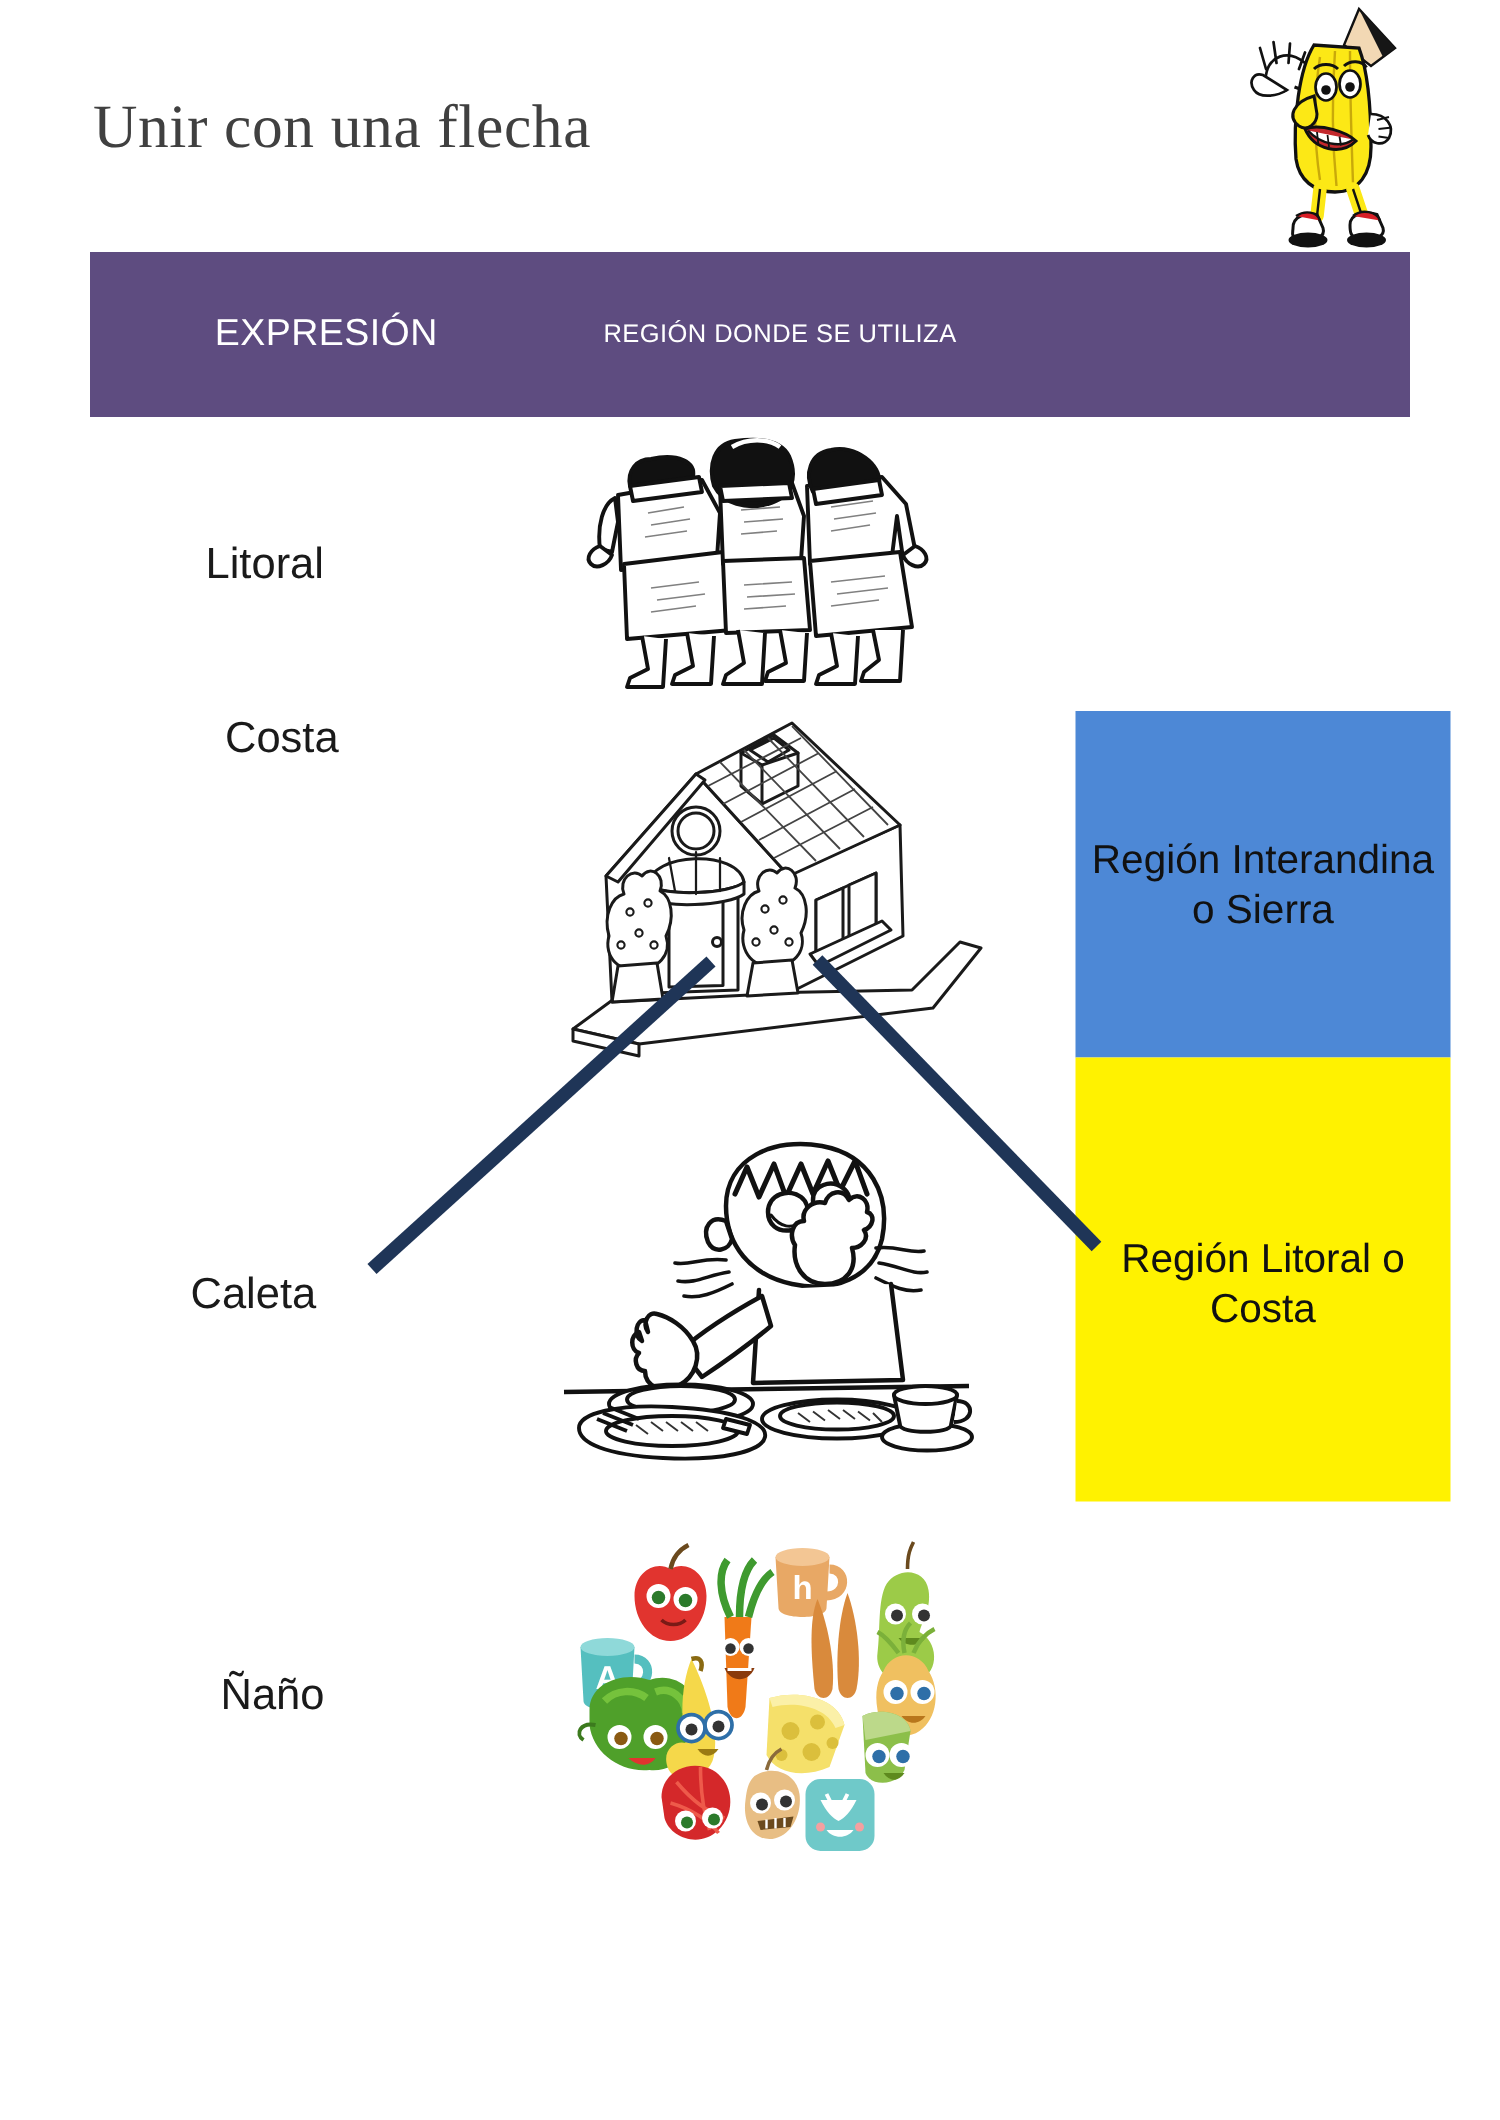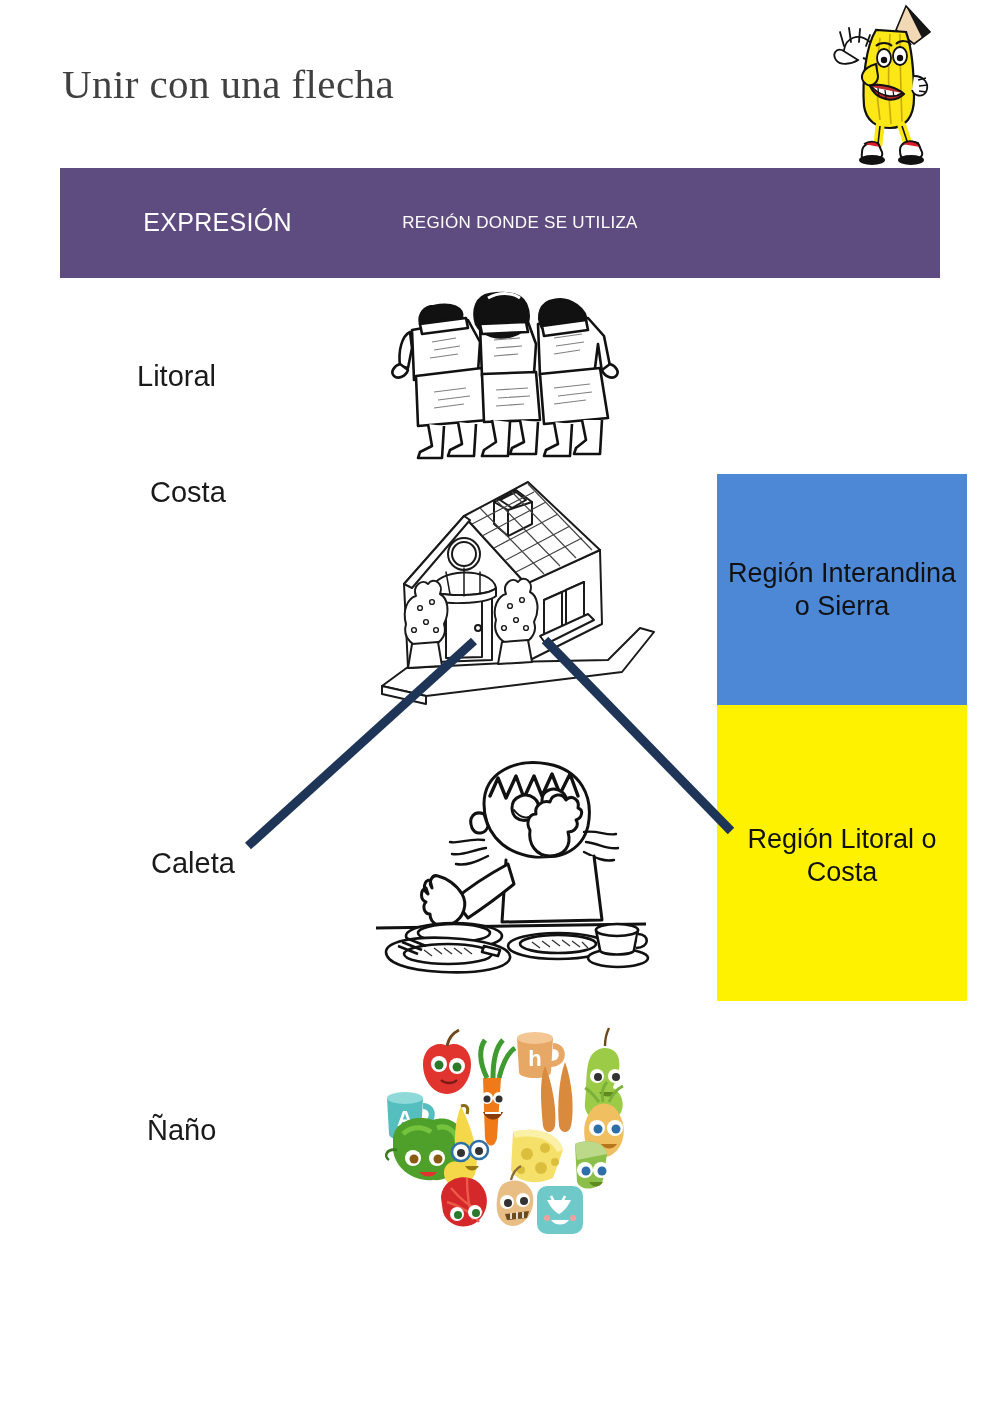--- a/index.html
+++ b/index.html
@@ -72,21 +72,21 @@
   .expression-label {
     position: absolute;
     font-family: "Liberation Sans", sans-serif;
     font-weight: 300;
     font-size: 29px;
     color: #1a1a1a;
     white-space: nowrap;
   }
   #expr-atatay { left: 137px; top: 360px; }
   #expr-jama   { left: 150px; top: 476px; }
-  #expr-caleta { left: 151px; top: 847px; }
+  #expr-caleta { left: 127px; top: 847px; }
   #expr-nano   { left: 147px; top: 1114px; text-align: right; }
 
   
   .illustration {
     position: absolute;
     background: #ffffff;
   }
   #illo-people  { left: 372px; top: 280px;  width: 278px; height: 190px; }
   #illo-house   { left: 368px; top: 472px;  width: 292px; height: 240px; }
   #illo-eating  { left: 372px; top: 752px;  width: 278px; height: 228px; }

